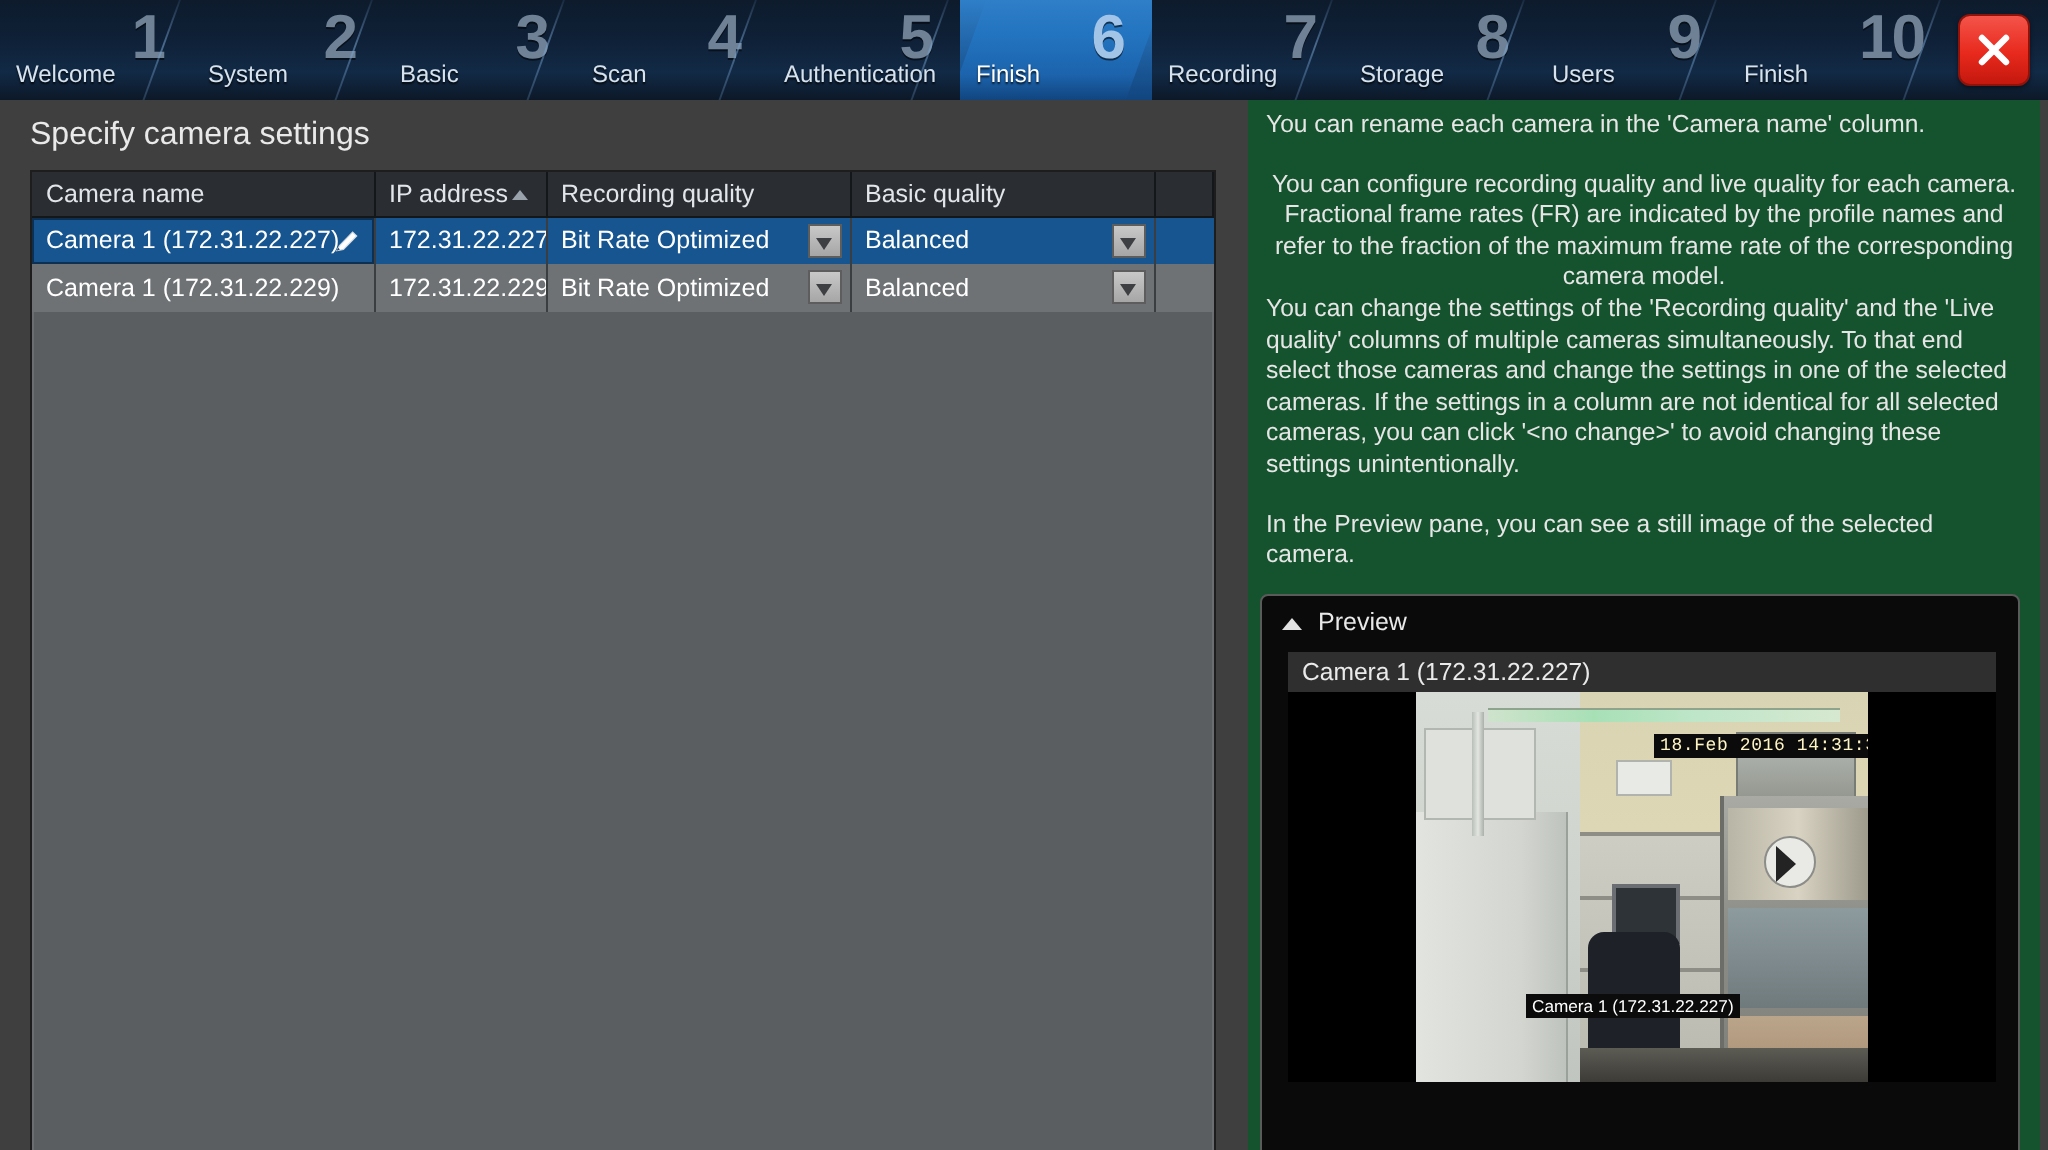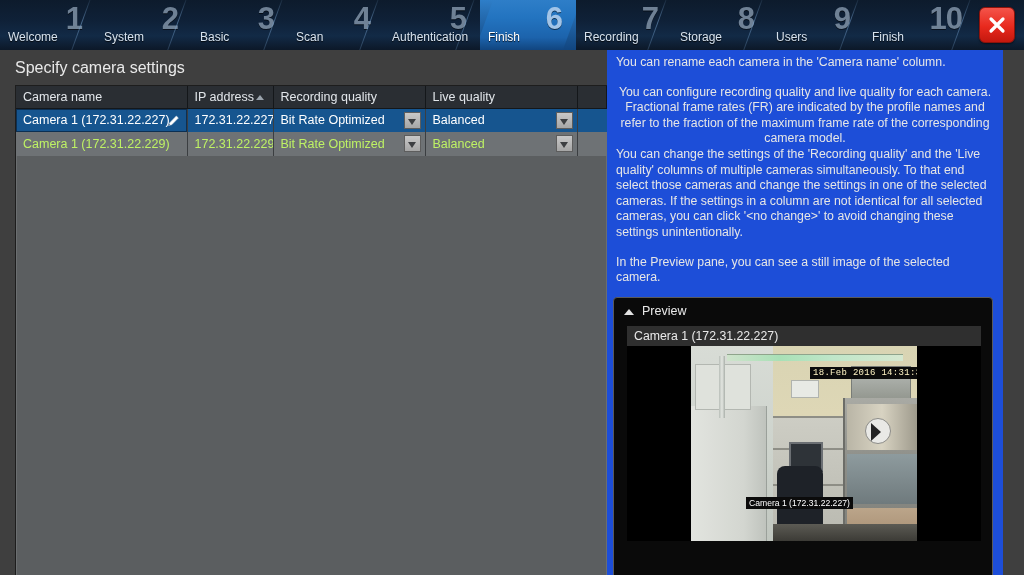--- a/index.html
+++ b/index.html
@@ -99,21 +99,21 @@
     position: relative;
   }
   table.cams th .sortasc {
     position: absolute; right: 9px; top: 9px;
     width: 0; height: 0;
     border-left: 4px solid transparent; border-right: 4px solid transparent;
     border-bottom: 5px solid #9aa3ac;
   }
   table.cams td {
     height: 24px; padding: 0 0 0 7px;
-    font-size: 12.5px; color: #bef264;
+    font-size: 12.5px; color: #ffffff;
     border-right: 1px solid #3b3e41;
     position: relative; white-space: nowrap; overflow: hidden;
   }
   tr.row { background: #6e7275; }
   tr.row.selected td { background: #16558f; color: #ffffff; }
   tr.row.selected td.first-cell { box-shadow: inset 0 0 0 1px #0c2f52; }
   tr.row td.empty-col { border-right: none; }
   tr.row.selected td.empty-col { background: #16558f; }
 
   .pencil { position: absolute; right: 6px; top: 4px; width: 15px; height: 15px; cursor: pointer; }
@@ -127,22 +127,22 @@
   }
   .ddbtn i {
     position: absolute; left: 3.5px; top: 6px;
     width: 0; height: 0;
     border-left: 4px solid transparent; border-right: 4px solid transparent;
     border-top: 6px solid #3d3f42;
   }
 
   
   .right-pane {
-    position: absolute; left: 607px; top: 50px; width: 396px; height: 525px;
-    background: #1d4ed8;
+    position: absolute; left: 624px; top: 50px; width: 396px; height: 525px;
+    background: #14532d;
   }
   .help-text {
     position: absolute; left: 9px; top: 5px; width: 378px;
     color: #e6e6e6; font-size: 12.3px; line-height: 15.6px;
   }
   .help-text p { margin: 0 0 14px 0; }
   .help-text p.tight { margin-bottom: 0; text-align: center; }
 
   .preview-box {
     position: absolute; left: 6px; top: 247px;
@@ -351,21 +351,21 @@
             <col>
         </colgroup>
         <thead>
           <tr>
             <th>Camera name</th>
             <th>
               <span>IP address</span>
               <span class="sortasc"></span>
             </th>
             <th>Recording quality</th>
-            <th>Live quality</th>
+            <th>Basic quality</th>
             <th></th>
           </tr>
         </thead>
         <tbody id="rows-host">
             <tr class="row selected">
               <td class="first-cell"><span>Camera 1 (172.31.22.227)</span><svg class="pencil" viewBox="0 0 16 16">
                   <path d="M2.5 13.2 L4 10.4 L11 3.2 L13.2 5.3 L6.1 12.5 Z" fill="#ffffff" stroke="#cfd8e2" stroke-width=".6"></path>
                   <path d="M2.5 13.2 L3.3 11.6 L4.2 12.5 Z" fill="#30425a"></path>
                 </svg></td>
               <td>172.31.22.227</td>

